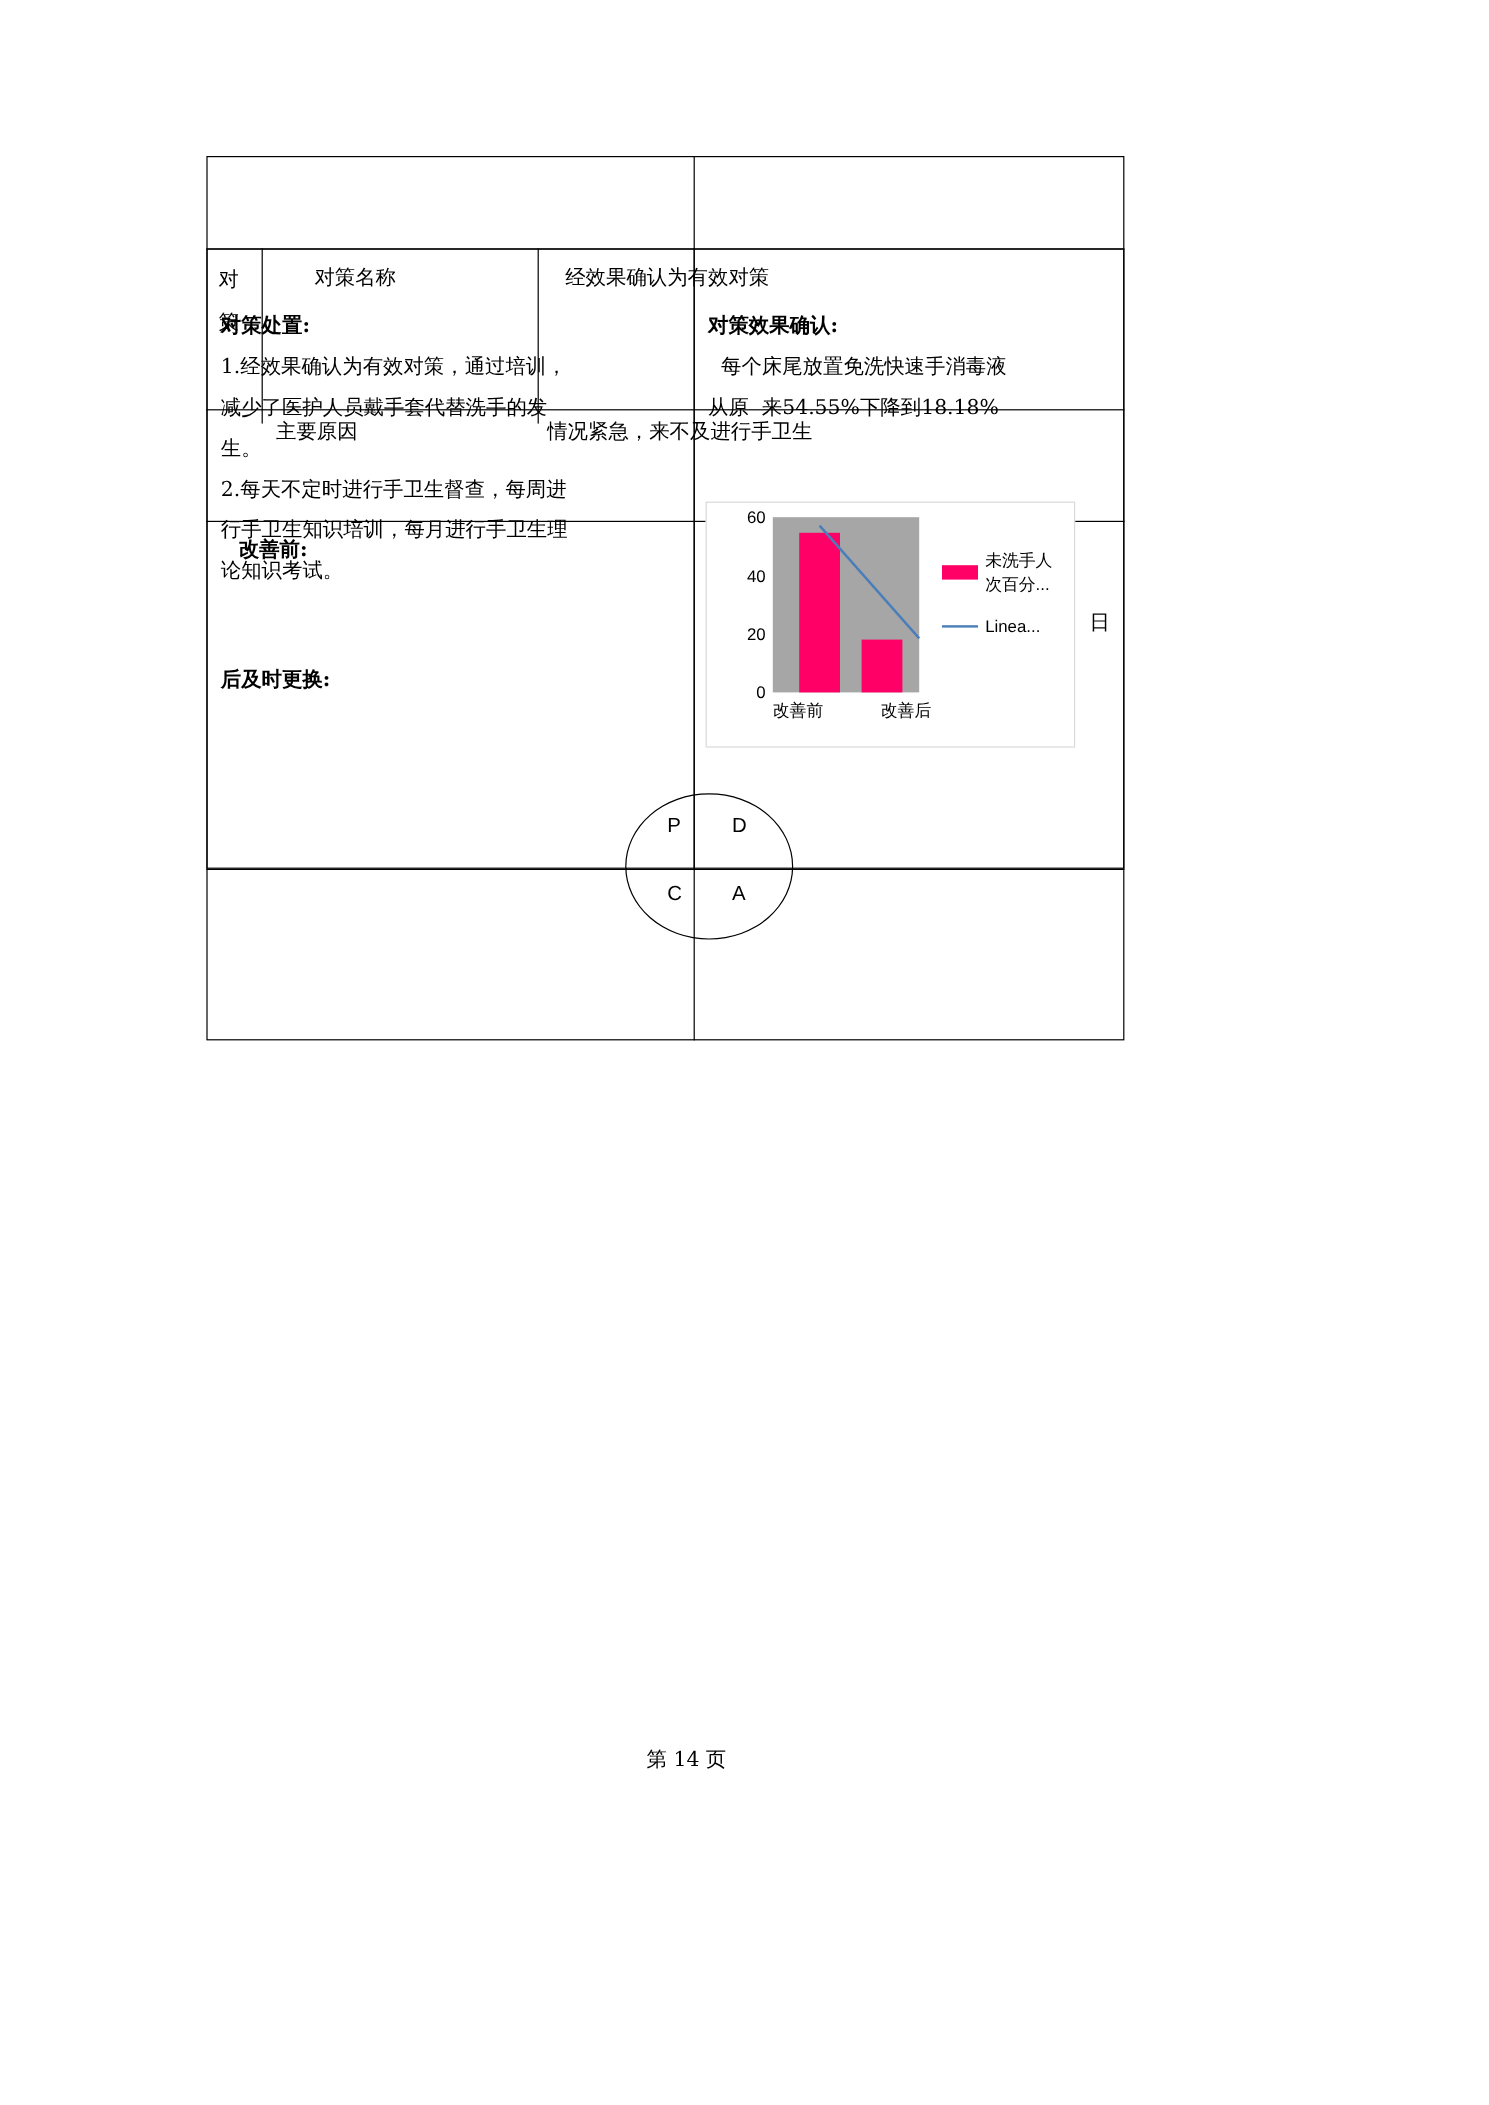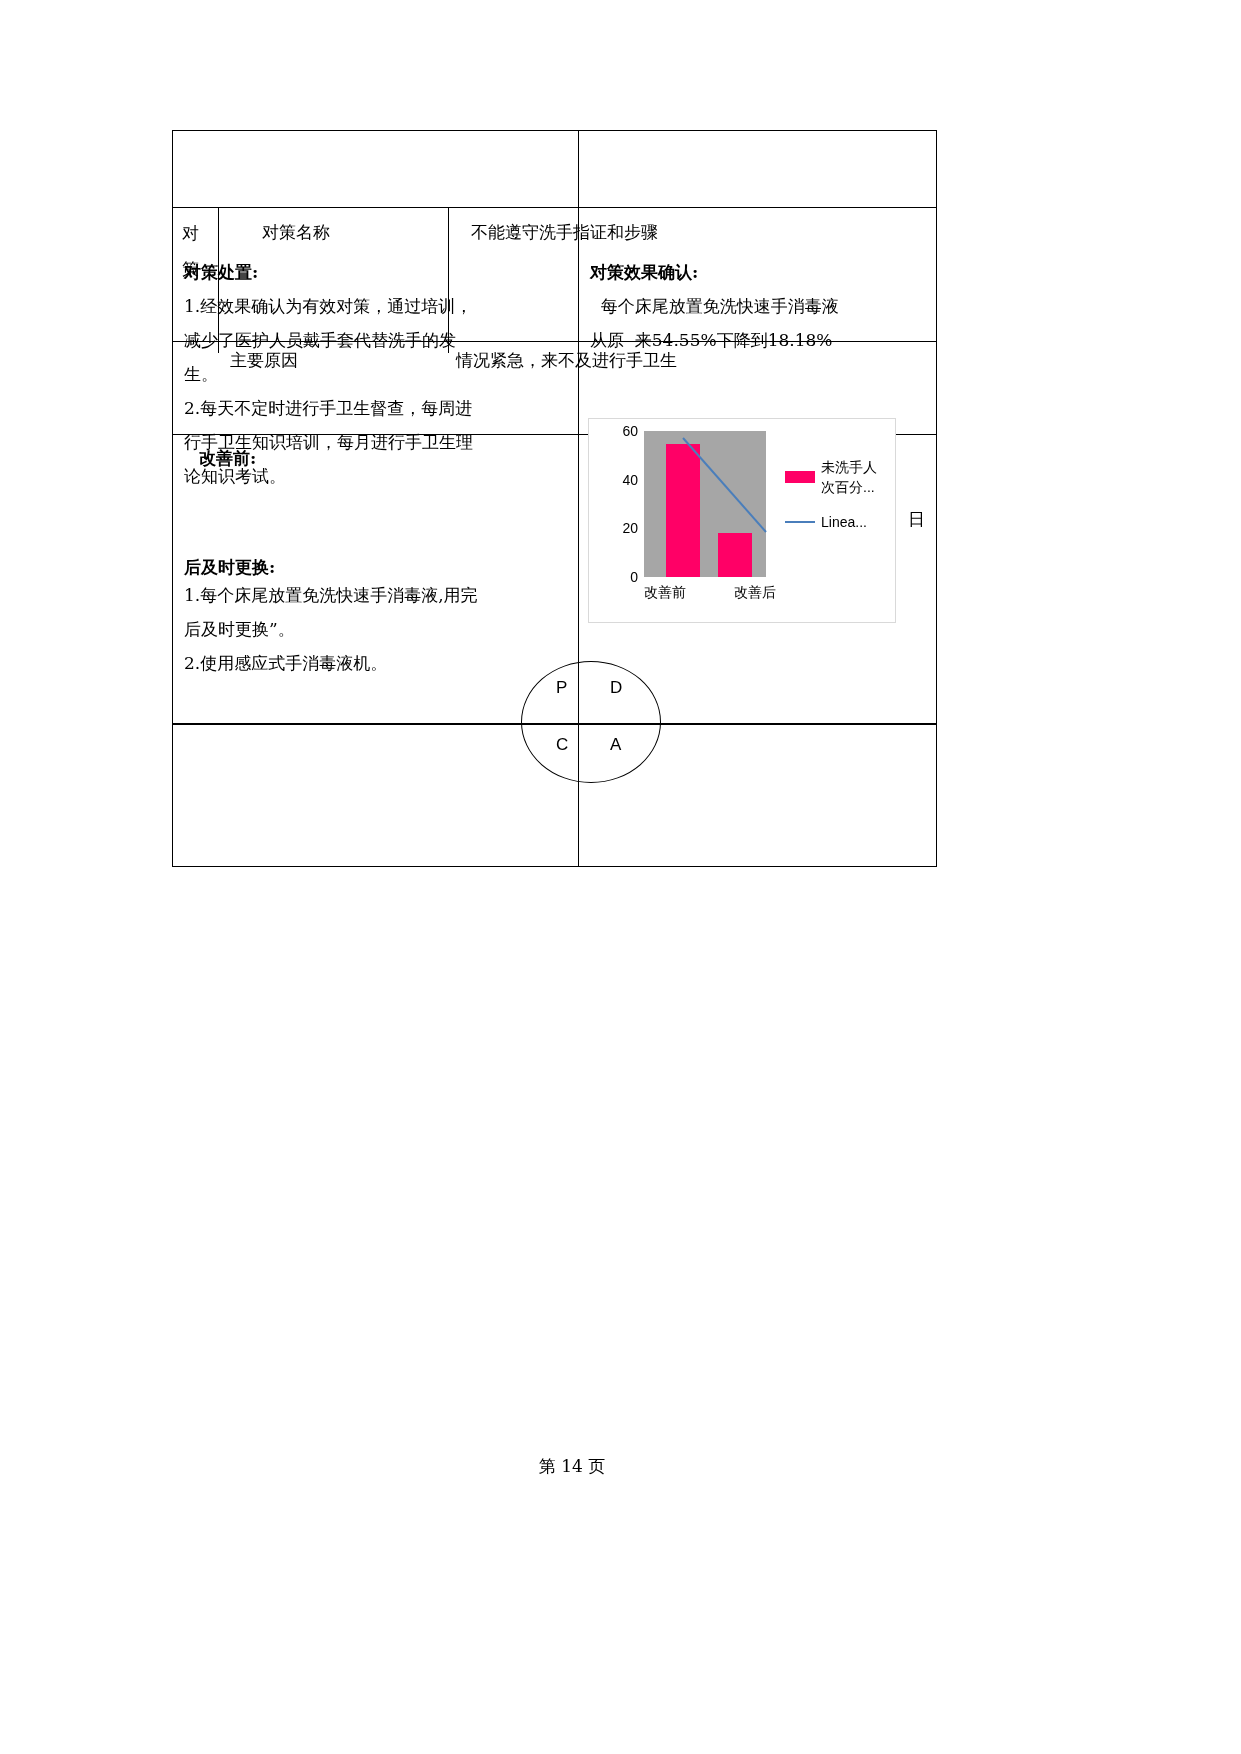--- a/index.html
+++ b/index.html
@@ -191,43 +191,40 @@
 
   <div class="tbl-inner"></div>
   <div class="vline" style="left:218px; top:207px; height:146px;"></div>
   <div class="vline" style="left:448px; top:207px; height:146px;"></div>
   <div class="vline" style="left:578px; top:207px; height:517px;"></div>
 
   <div class="txt" style="left:182px; top:215px; width:30px; line-height:36px;">对
 策</div>
 
   <div class="txt" style="left:230px; top:215px;margin-left:32px;">对策名称</div>
-  <div class="txt" style="left:471px; top:215px;">不能遵守洗手指证和步骤</div>
+  <div class="txt" style="left:471px; top:215px;">经效果确认为有效对策</div>
 
   <div class="txt" style="left:230px; top:343px;">主要原因</div>
   <div class="txt" style="left:456px; top:343px;">情况紧急，来不及进行手卫生</div>
 
   <div class="txt bold" style="left:184px; top:255px;text-align:center;">对策处置:</div>
   <div class="txt" style="left:184px; top:289px; width:392px;">1.经效果确认为有效对策，通过培训，
 减少了医护人员戴手套代替洗手的发
 生。
 2.每天不定时进行手卫生督查，每周进
 行手卫生知识培训，每月进行手卫生理
 论知识考试。</div>
 
   <div class="txt bold" style="left:590px; top:255px;">对策效果确认:</div>
   <div class="txt" style="left:590px; top:289px; width:340px;">  每个床尾放置免洗快速手消毒液
 从原  来54.55%下降到18.18%</div>
 
   <div class="txt bold" style="left:184px; top:441px;margin-left:15px;">改善前:</div>
 
   <div class="txt bold" style="left:184px; top:550px;">后及时更换:</div>
-  <div class="txt" style="left:184px; top:578px; width:392px;">1.每个床尾放置免洗快速手消毒液,用完
-后及时更换”。
-2.使用感应式手消毒液机。</div>
 
   <div class="txt" style="left:908px; top:502px;">日</div>
 
   <div class="pdca">
     <span style="left:34px; top:16px;">P</span>
     <span style="left:88px; top:16px;">D</span>
     <span style="left:34px; top:73px;">C</span>
     <span style="left:88px; top:73px;">A</span>
   </div>
 

